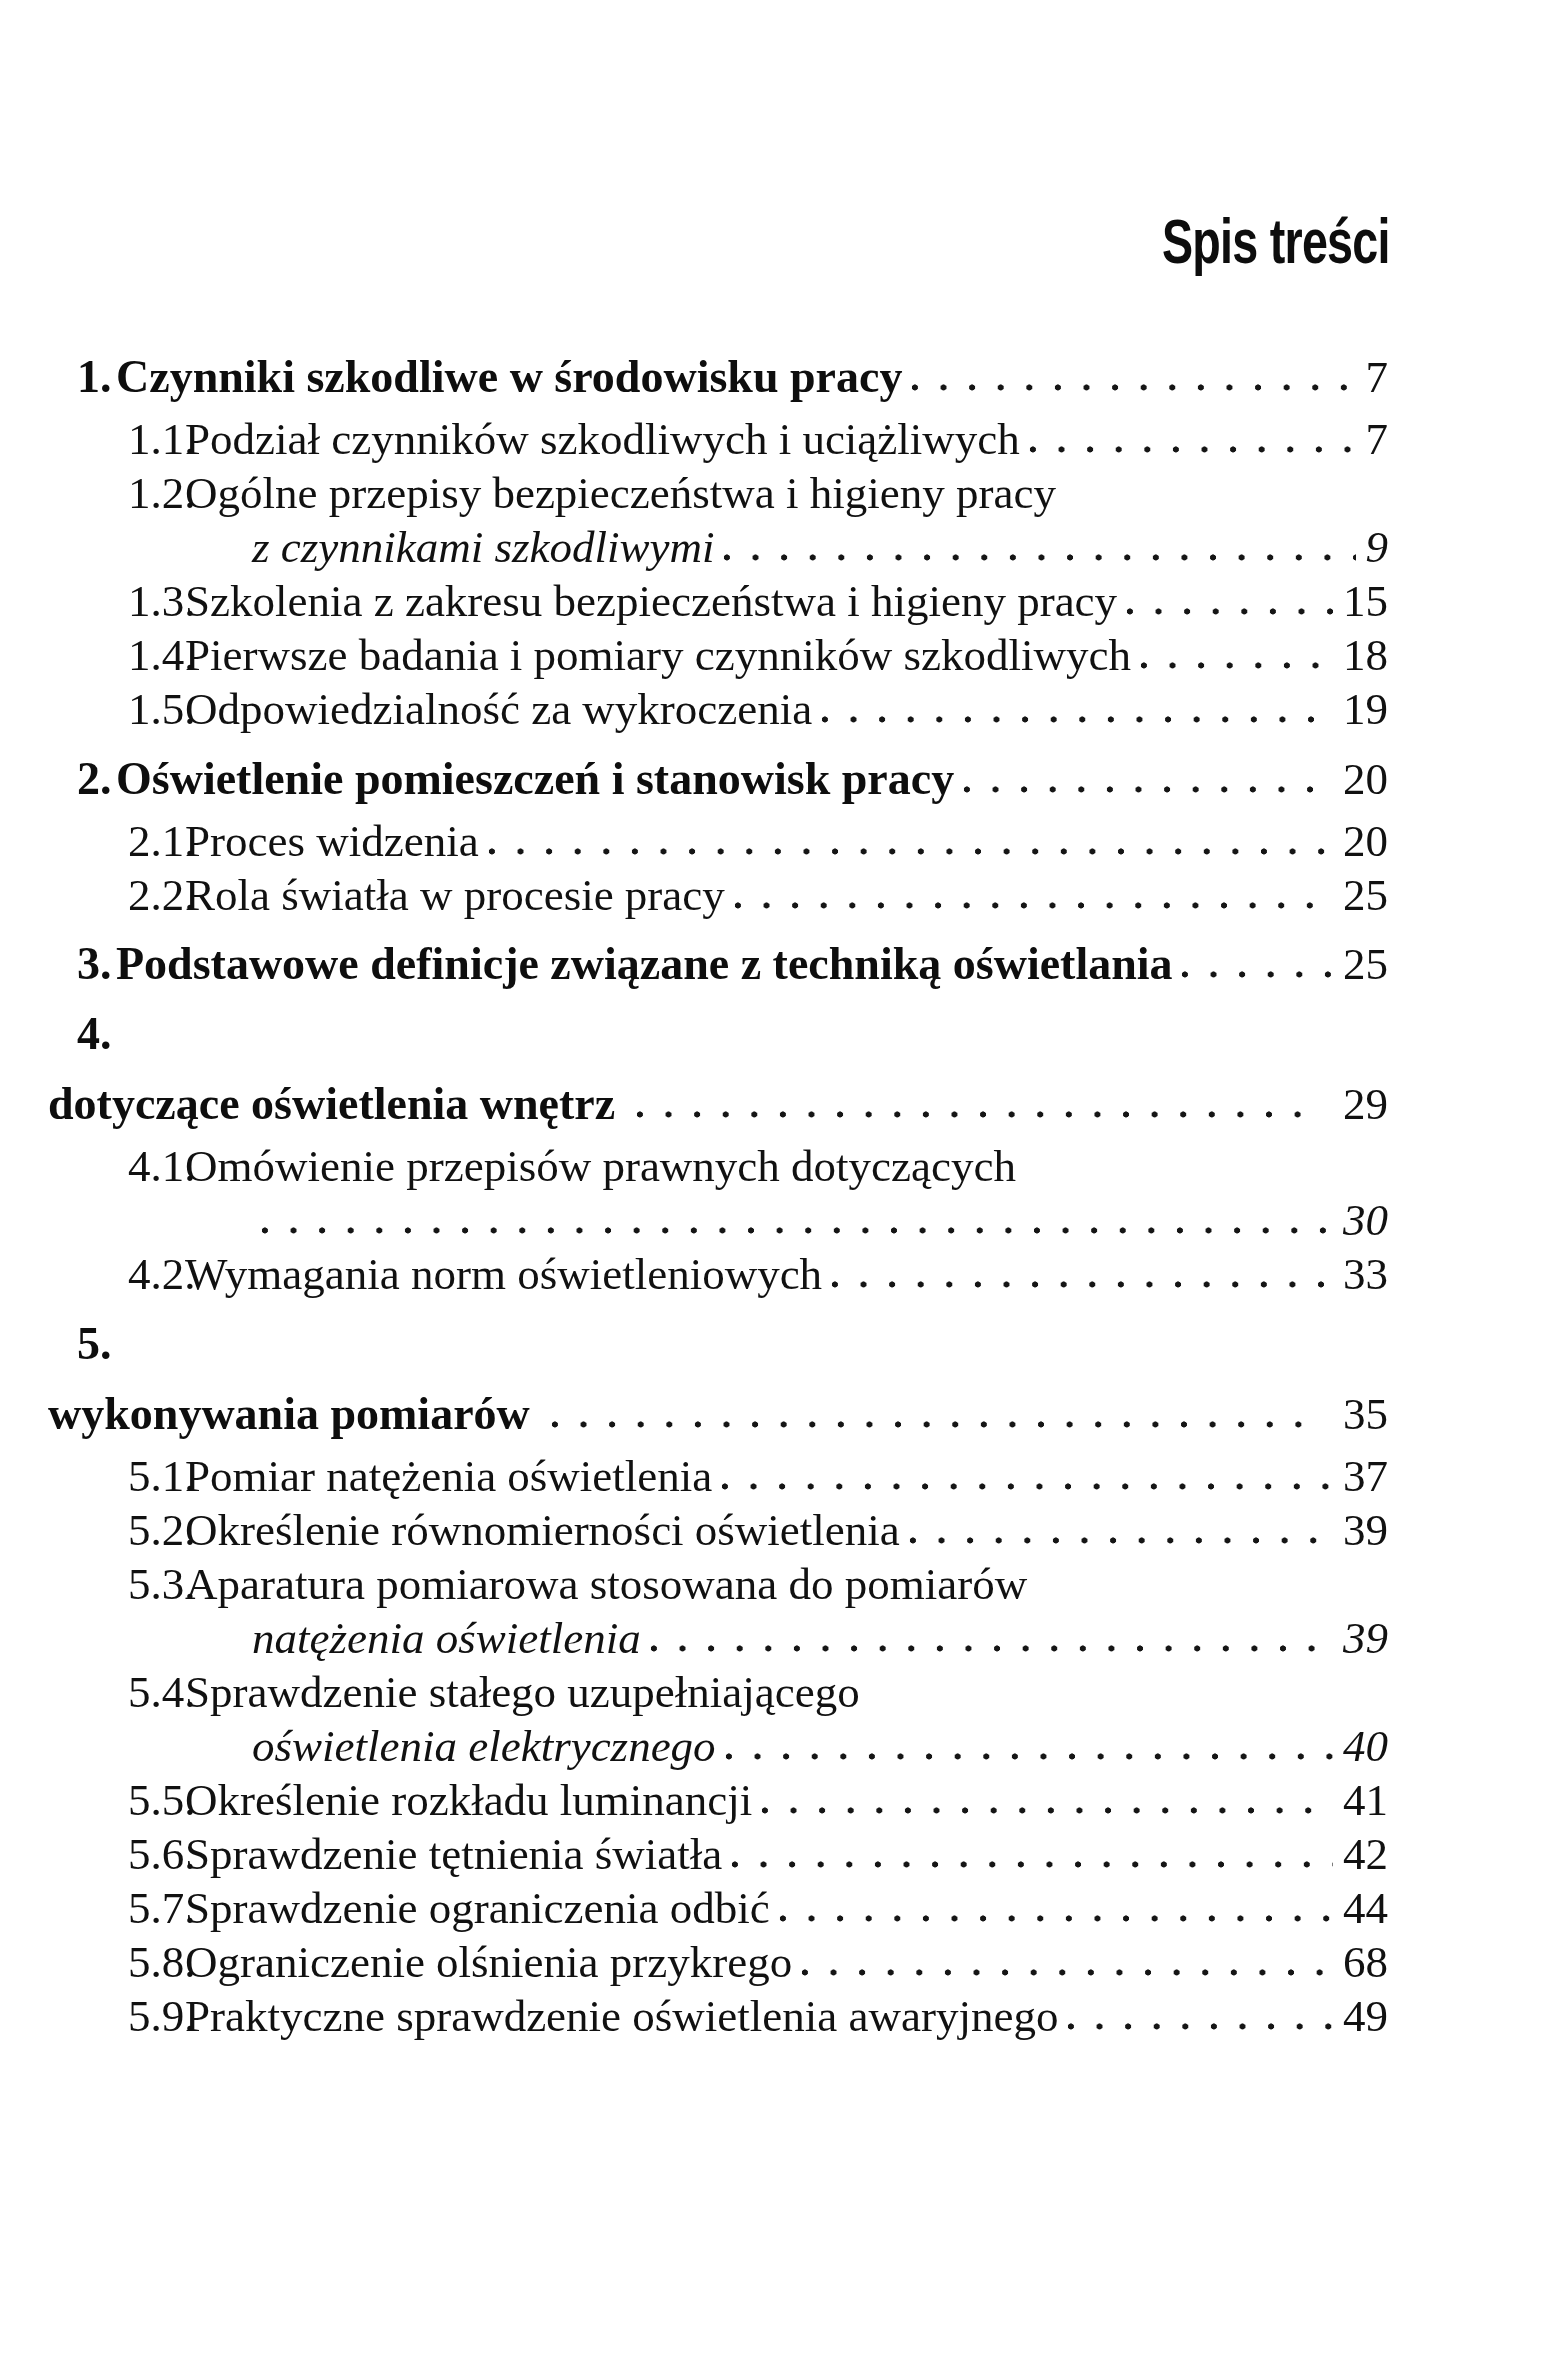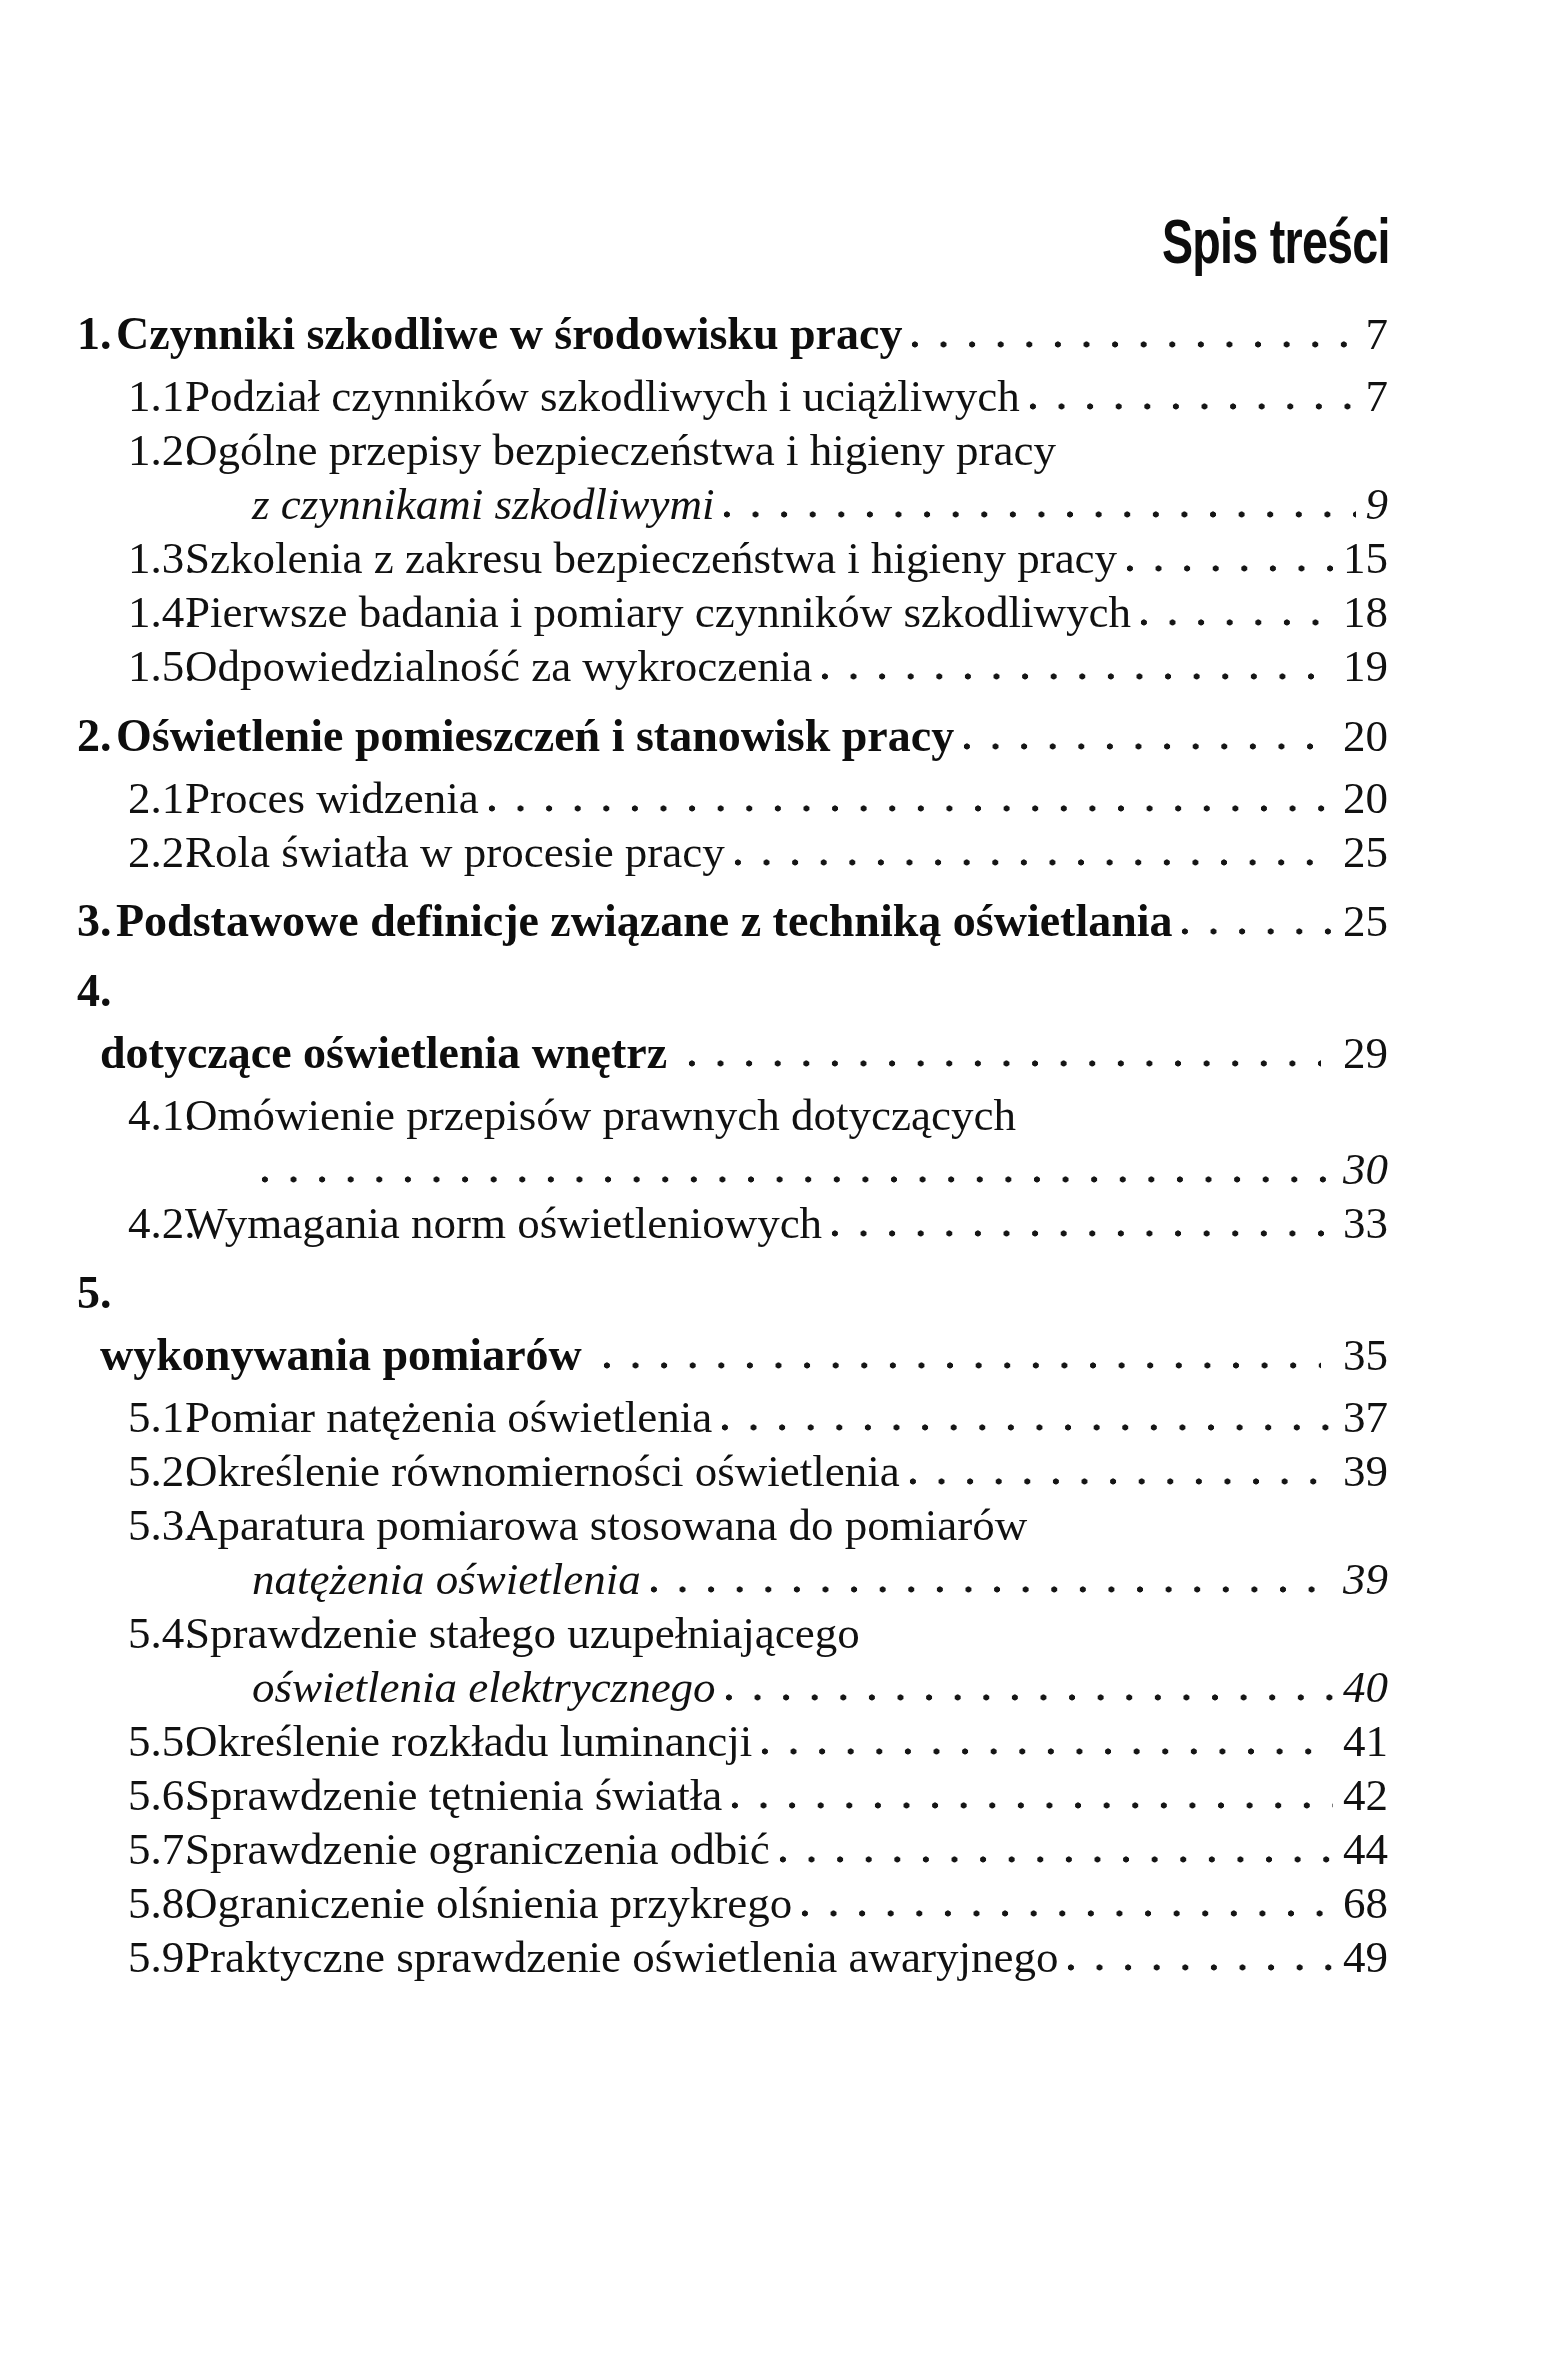--- a/index.html
+++ b/index.html
@@ -17,21 +17,21 @@
   .page {
     width: 100%;
     height: 100%;
     box-sizing: border-box;
     background: #ffffff;
   }
   .title-wrap {
     text-align: right;
     padding-right: 161px;
     padding-top: 209px;
-    margin-bottom: 33px;
+    margin-bottom: 76px;
     white-space: nowrap;
   }
   .title-wrap .title-text {
     display: inline-block;
     font-family: "Liberation Sans", "DejaVu Sans", sans-serif;
     font-weight: 700;
     font-size: 63px;
     line-height: 65px;
     letter-spacing: -1px;
     transform: scaleX(0.74);
@@ -54,22 +54,22 @@
   .row.chapter {
     padding-left: 77px;
     font-weight: 700;
     font-size: 46px;
     margin-top: 15.8px;
     color: #0e0e0e;
   }
   .row.chapter .num { width: 39px; }
   .row.chapter:first-child { margin-top: 0; }
   .row.chapter.cont {
-    padding-left: 100px;
-    margin-top: 8px;
+    padding-left: 48px;
+    margin-top: 16px;
     gap: 12px;
   }
   .row.section {
     padding-left: 128px;
   }
   .row.section .num { width: 57px; }
   .row.section.cont {
     padding-left: 252px;
     font-style: italic;
   }

